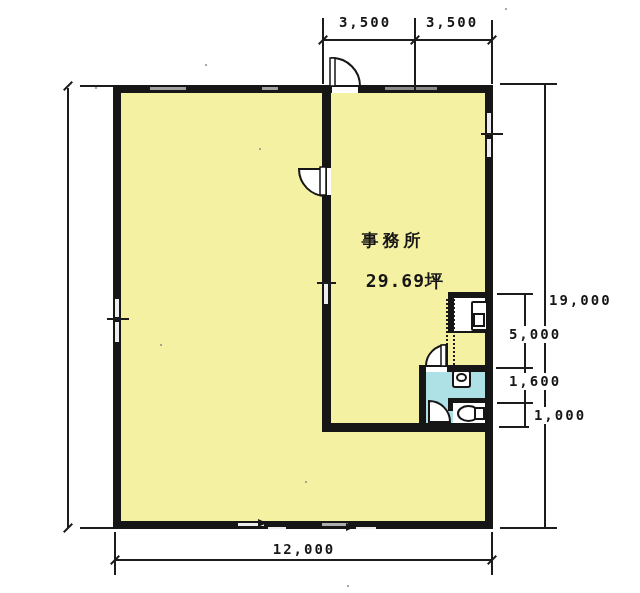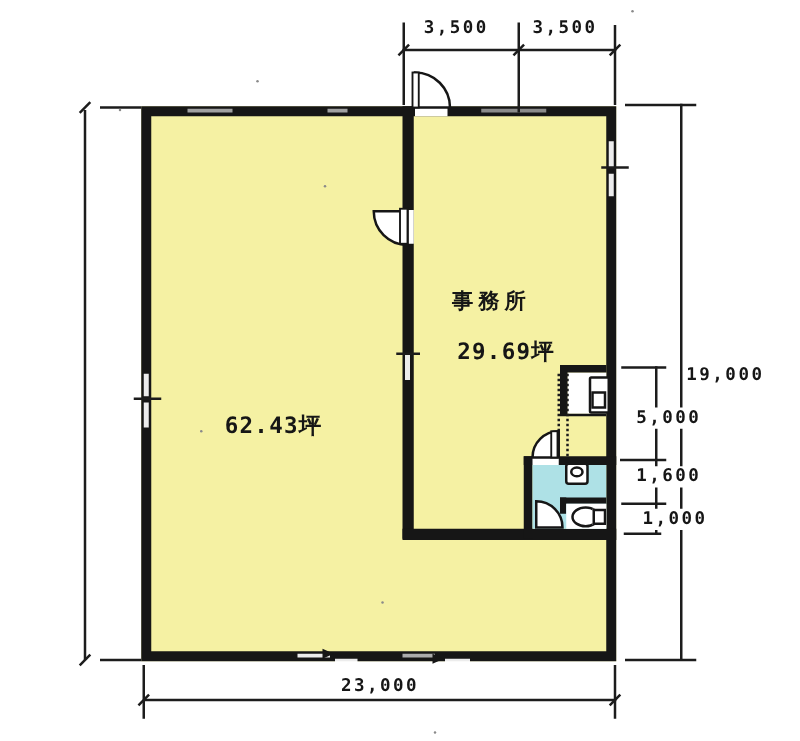--- a/index.html
+++ b/index.html
@@ -91,21 +91,20 @@
   <div class="dimline" style="left:107px;top:318px;width:22px;height:2px;"></div>
   <div class="slot" style="left:487px;top:113px;width:4px;height:21px;"></div>
   <div class="slot" style="left:487px;top:139px;width:4px;height:18px;"></div>
   <div class="dimline" style="left:481px;top:133px;width:22px;height:2px;"></div>
   <div class="slot" style="left:150px;top:87px;width:36px;height:3px;opacity:.65;"></div>
   <div class="slot" style="left:262px;top:87px;width:16px;height:3px;opacity:.65;"></div>
   <div class="slot" style="left:385px;top:87px;width:52px;height:3px;opacity:.55;"></div>
   <div class="slot" style="left:324px;top:284px;width:4px;height:20px;"></div>
   <div class="dimline" style="left:317px;top:282px;width:19px;height:2px;"></div>
 
-  <div class="room-area" style="left:166px;top:328px;width:92px;">62.43坪</div>
   <div class="room-name" style="left:361px;top:229px;width:64px;">事務所</div>
   <div class="room-area" style="left:356px;top:269px;width:88px;">29.69坪</div>
 
   <div class="dimline" style="left:322px;top:18px;width:2px;height:66px;"></div>
   <div class="dimline" style="left:414px;top:18px;width:2px;height:72px;"></div>
   <div class="dimline" style="left:491px;top:20px;width:2px;height:64px;"></div>
   <div class="dimline" style="left:322px;top:39px;width:171px;height:2px;"></div>
   <div class="slant" style="left:317px;top:39px;"></div>
   <div class="slant" style="left:409px;top:39px;"></div>
   <div class="slant" style="left:486px;top:39px;"></div>
@@ -116,35 +115,35 @@
   <div class="dimline" style="left:80px;top:85px;width:33px;height:2px;"></div>
   <div class="dimline" style="left:80px;top:527px;width:33px;height:2px;"></div>
   <div class="slant" style="left:62px;top:85px;"></div>
   <div class="slant" style="left:62px;top:527px;"></div>
 
   <div class="dimline" style="left:114px;top:532px;width:2px;height:43px;"></div>
   <div class="dimline" style="left:491px;top:532px;width:2px;height:43px;"></div>
   <div class="dimline" style="left:115px;top:559px;width:378px;height:2px;"></div>
   <div class="slant" style="left:109px;top:559px;"></div>
   <div class="slant" style="left:486px;top:559px;"></div>
-  <div class="dim-label" style="left:257px;top:541px;width:94px;">23,000</div>
+  <div class="dim-label" style="left:257px;top:541px;width:94px;">12,000</div>
 
   <div class="dimline" style="left:544px;top:83px;width:2px;height:445px;"></div>
   <div class="dimline" style="left:500px;top:83px;width:57px;height:2px;"></div>
   <div class="dimline" style="left:500px;top:527px;width:57px;height:2px;"></div>
   <div class="dim-label" style="left:549px;top:292px;width:84px;text-align:left;">19,000</div>
 
   <div class="dimline" style="left:524px;top:293px;width:2px;height:135px;"></div>
   <div class="dimline" style="left:497px;top:293px;width:36px;height:2px;"></div>
   <div class="dimline" style="left:496px;top:367px;width:37px;height:2px;"></div>
   <div class="dimline" style="left:497px;top:402px;width:36px;height:2px;"></div>
   <div class="dimline" style="left:499px;top:426px;width:30px;height:2px;"></div>
   <div class="dim-label onwhite" style="left:505px;top:326px;width:58px;">5,000</div>
   <div class="dim-label onwhite" style="left:505px;top:373px;width:58px;">1,600</div>
-  <div class="dim-label onwhite" style="left:508px;top:407px;width:62px;">1,000</div>
+  <div class="dim-label onwhite" style="left:528px;top:407px;width:62px;">1,000</div>
 
   <div class="dot" style="left:205px;top:64px;"></div>
   <div class="dot" style="left:95px;top:87px;"></div>
   <div class="dot" style="left:259px;top:148px;"></div>
   <div class="dot" style="left:505px;top:8px;"></div>
   <div class="dot" style="left:160px;top:344px;"></div>
   <div class="dot" style="left:347px;top:585px;"></div>
   <div class="dot" style="left:305px;top:481px;"></div>
 </div>
 

